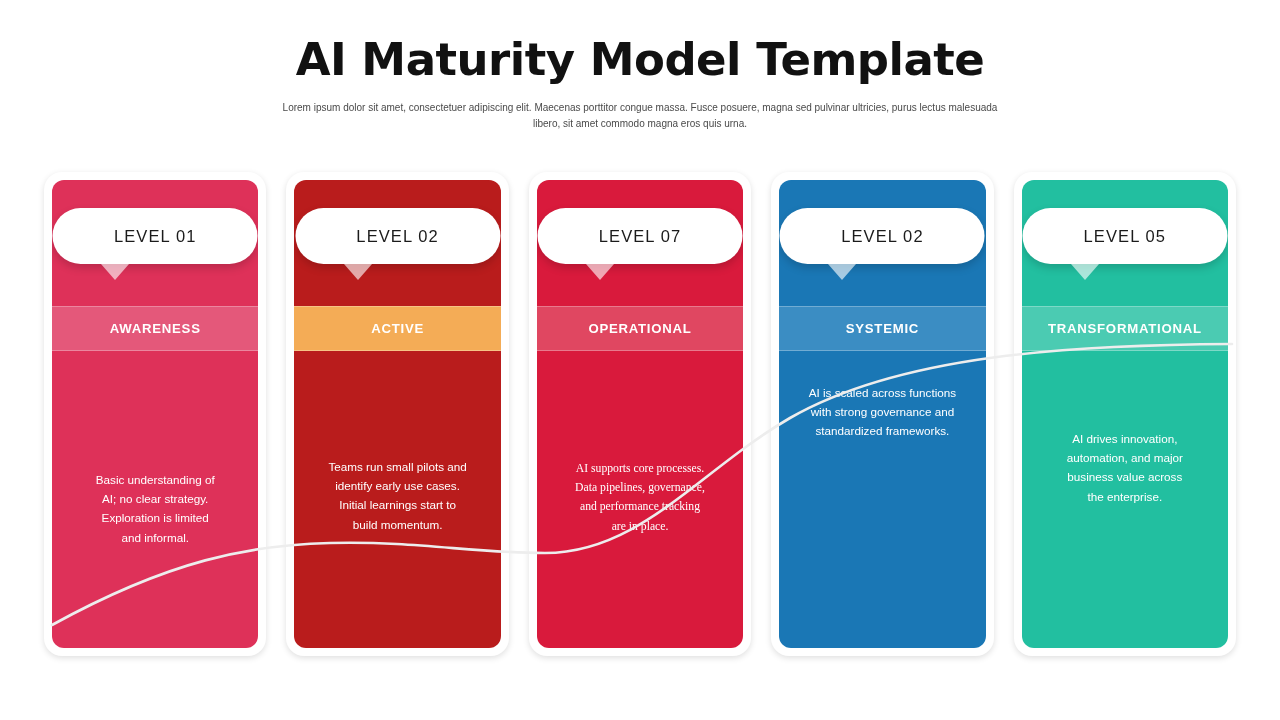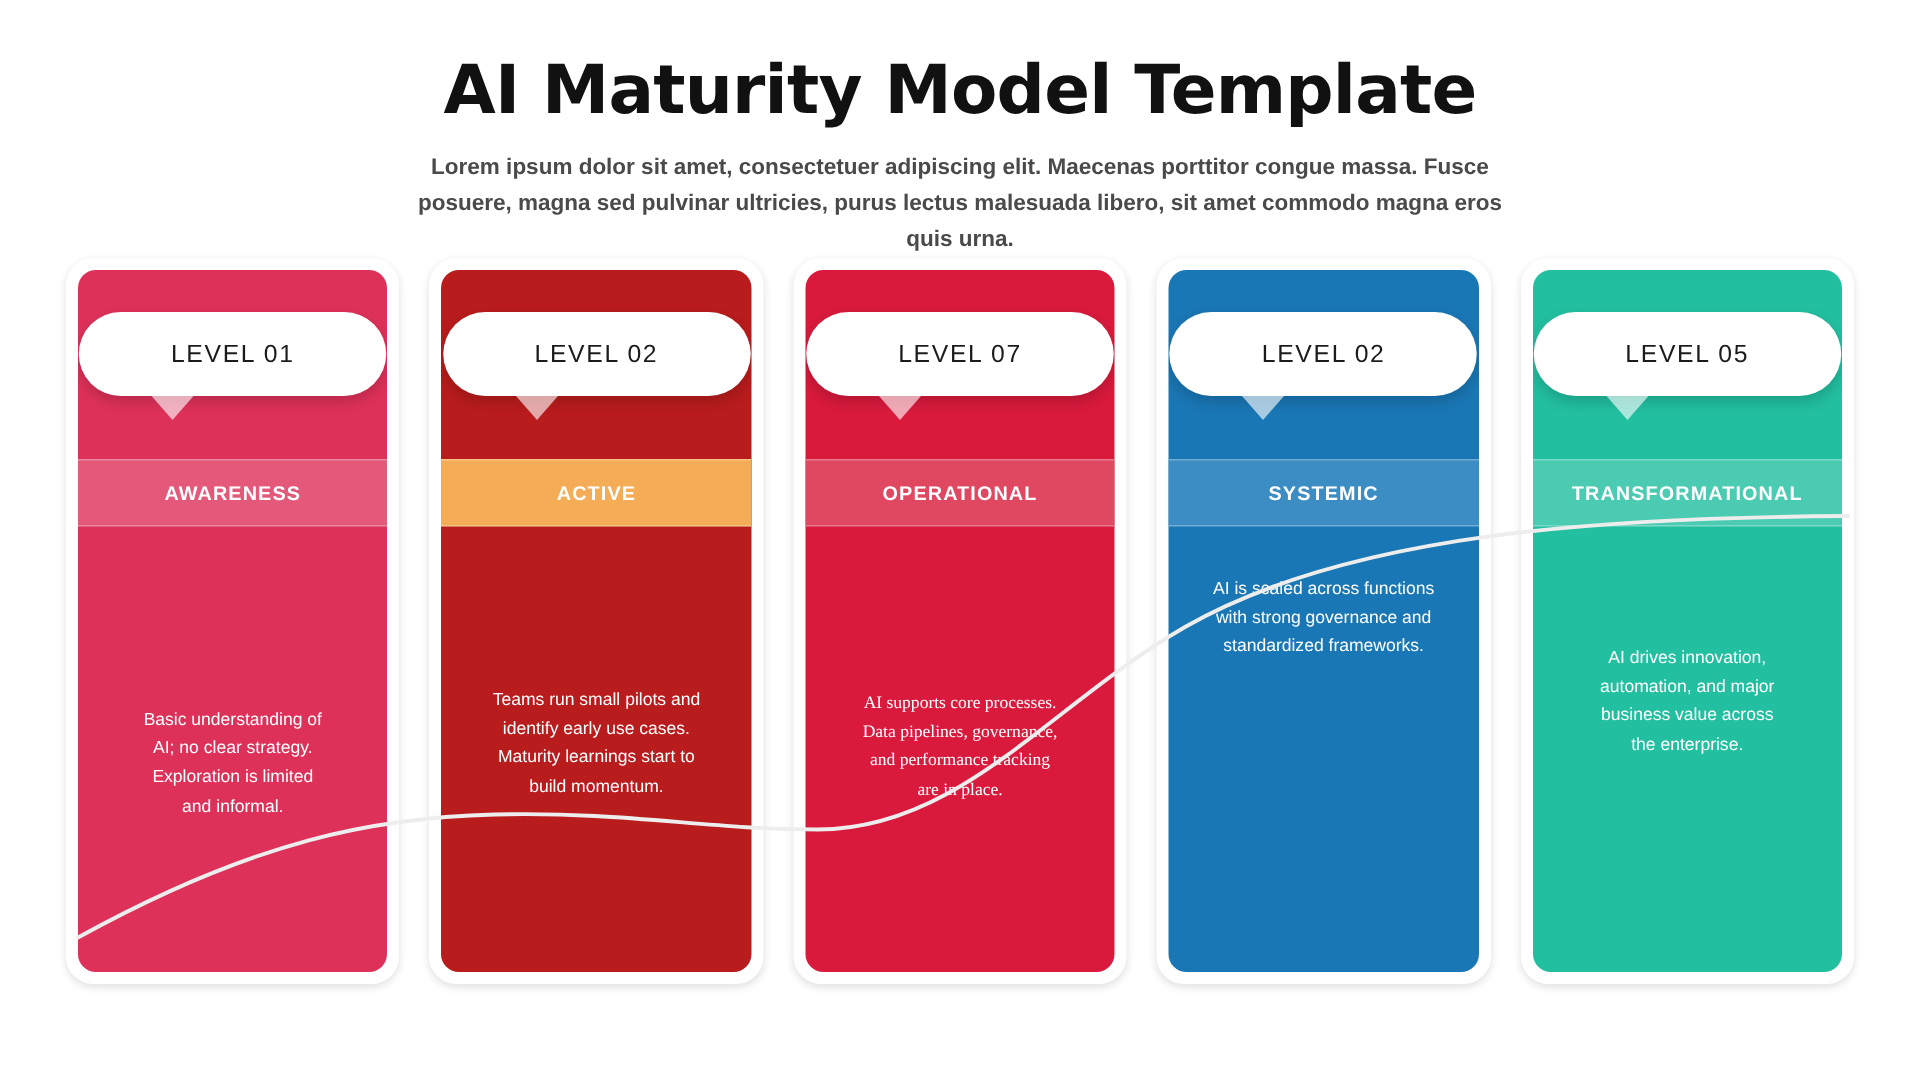--- a/index.html
+++ b/index.html
@@ -36,24 +36,24 @@
     font-size: 45px;
     font-weight: 700;
     letter-spacing: -0.5px;
     color: #111111;
     line-height: 1.15;
   }
 
   .slide-subtitle {
     margin: 14px auto 0;
     width: 742px;
-    font-size: 15px;
+    font-size: 10px;
     line-height: 1.62;
     color: #4a4a4a;
-    font-weight: 700;
+    font-weight: 400;
   }
 
   
   .cards {
     position: absolute;
     top: 172px;
     left: 44px;
     width: 1192px;
     height: 484px;
     display: flex;
@@ -204,21 +204,21 @@
               <span class="level-pill-text">LEVEL 02</span>
             </div>
             <div class="pill-pointer"></div>
           </div>
           <div class="stage-band" style="background: rgb(244, 172, 86);">
             <span class="stage-band-text">ACTIVE</span>
           </div>
           <div class="desc-zone">
             <div class="desc-text" style="margin-top: 106px;">Teams run small pilots and
 identify early use cases.
-Maturity learnings start to
+Initial learnings start to
 build momentum.</div>
           </div>
         </div>
       </div>
       <div class="card-frame">
         <div class="card-body" style="background: rgb(217, 26, 60);">
           <div class="card-top">
             <div class="level-pill">
               <span class="level-pill-text">LEVEL 07</span>
             </div>

